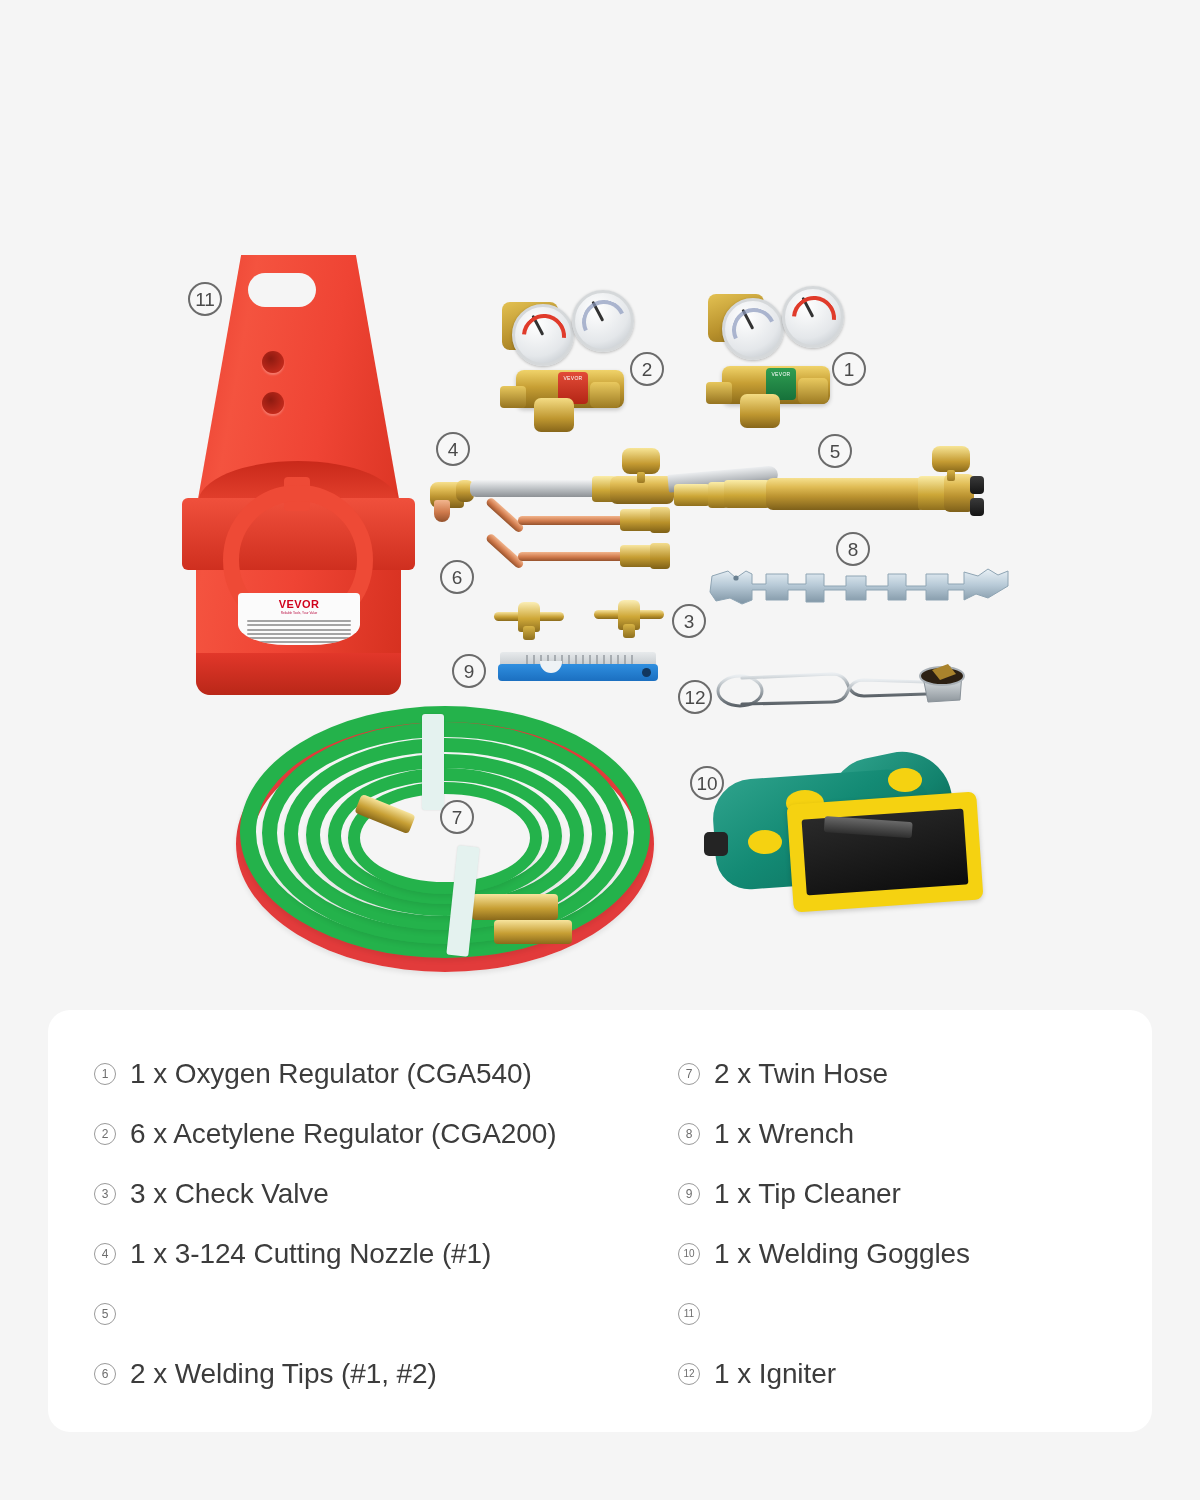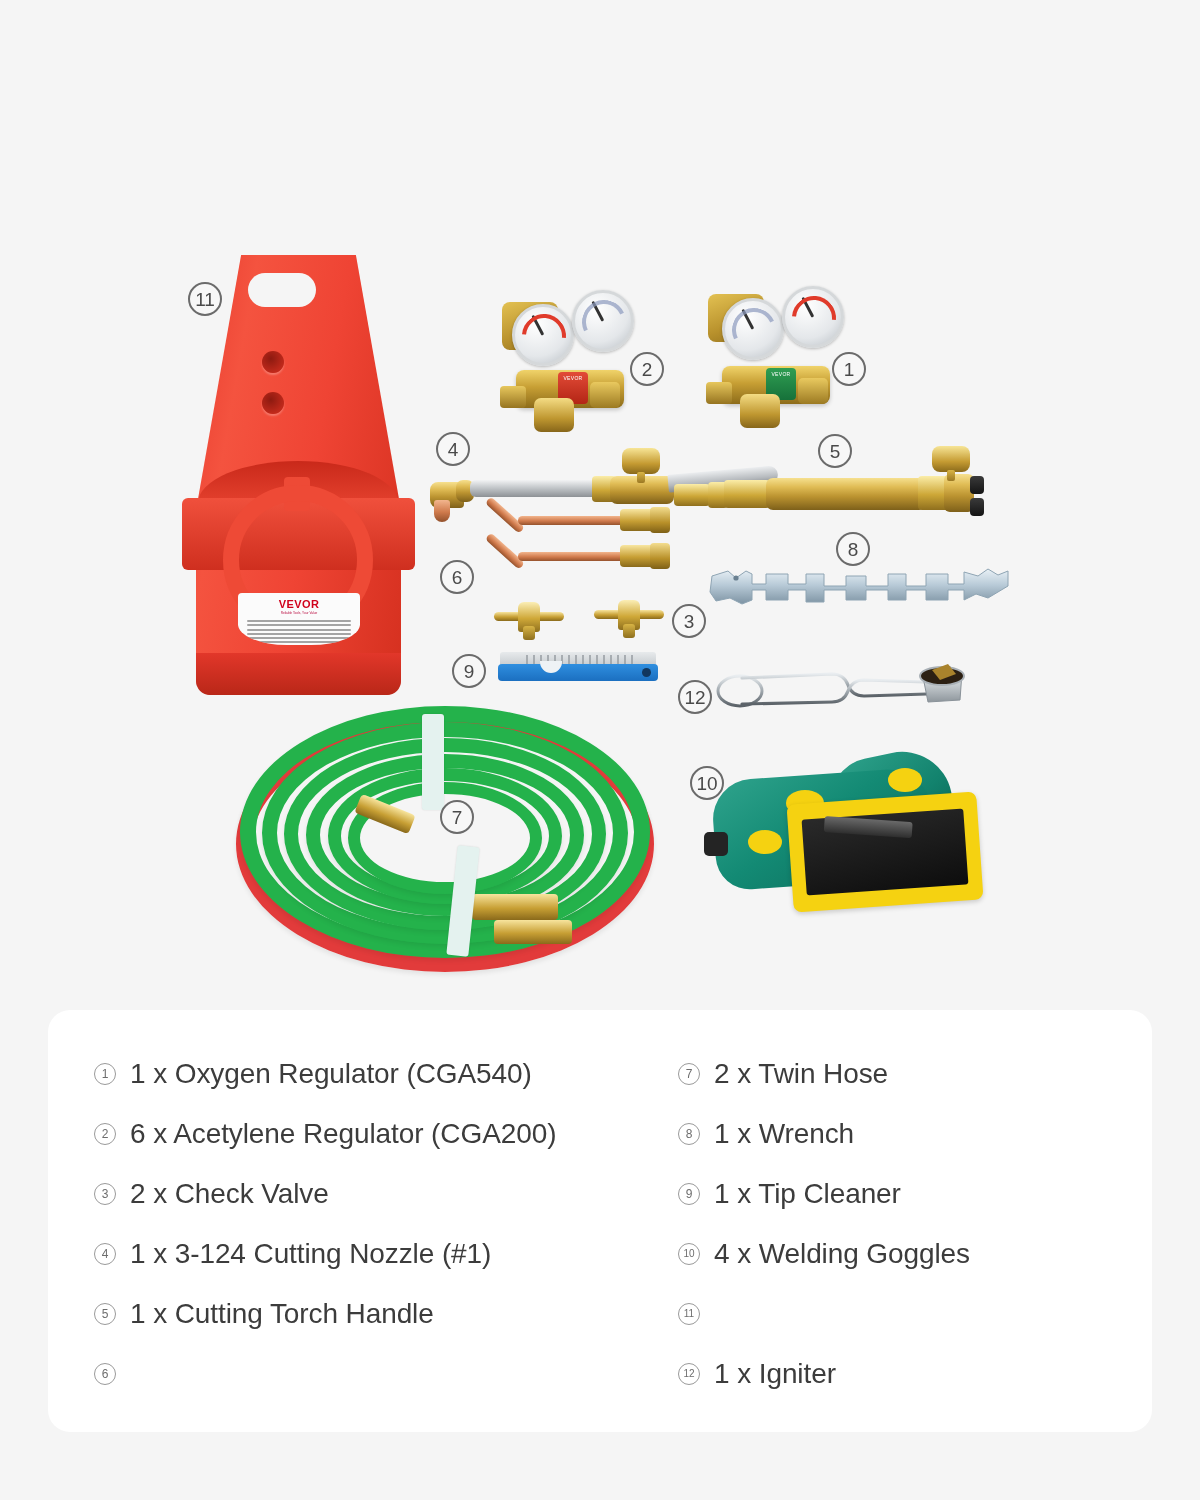--- a/index.html
+++ b/index.html
@@ -500,51 +500,51 @@
         <div class="row">
           <span class="num">1</span>
           <span class="rowtext">1 x Oxygen Regulator (CGA540)</span>
         </div>
         <div class="row">
           <span class="num">2</span>
           <span class="rowtext">6 x Acetylene Regulator (CGA200)</span>
         </div>
         <div class="row">
           <span class="num">3</span>
-          <span class="rowtext">2 x Check Valve</span>
+          <span class="rowtext">3 x Check Valve</span>
         </div>
         <div class="row">
           <span class="num">4</span>
           <span class="rowtext">1 x 3-124 Cutting Nozzle (#1)</span>
         </div>
         <div class="row">
           <span class="num">5</span>
-          <span class="rowtext">1 x Cutting Torch Handle</span>
         </div>
         <div class="row">
           <span class="num">6</span>
+          <span class="rowtext">2 x Welding Tips  (#1, #2)</span>
         </div>
       </div>
 
       <div class="col right">
         <div class="row">
           <span class="num">7</span>
           <span class="rowtext">2 x Twin Hose</span>
         </div>
         <div class="row">
           <span class="num">8</span>
           <span class="rowtext">1 x Wrench</span>
         </div>
         <div class="row">
           <span class="num">9</span>
           <span class="rowtext">1 x Tip Cleaner</span>
         </div>
         <div class="row">
           <span class="num wide">10</span>
-          <span class="rowtext">4 x Welding Goggles</span>
+          <span class="rowtext">1 x Welding Goggles</span>
         </div>
         <div class="row">
           <span class="num wide">11</span>
         </div>
         <div class="row">
           <span class="num wide">12</span>
           <span class="rowtext">1 x Igniter</span>
         </div>
       </div>
 

